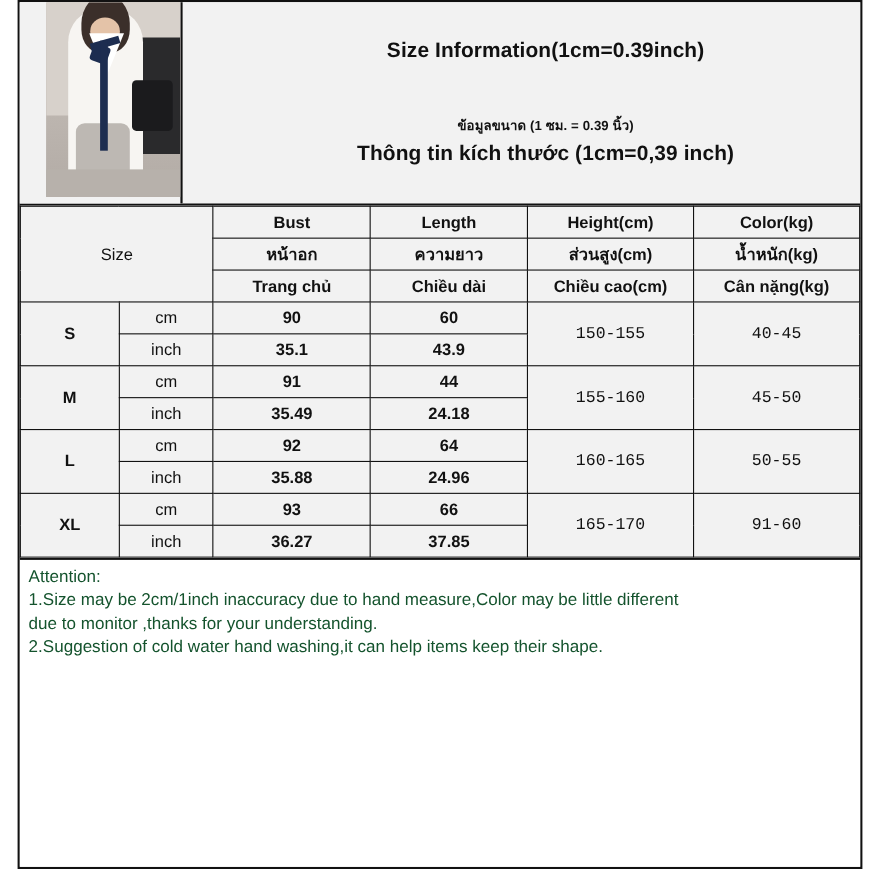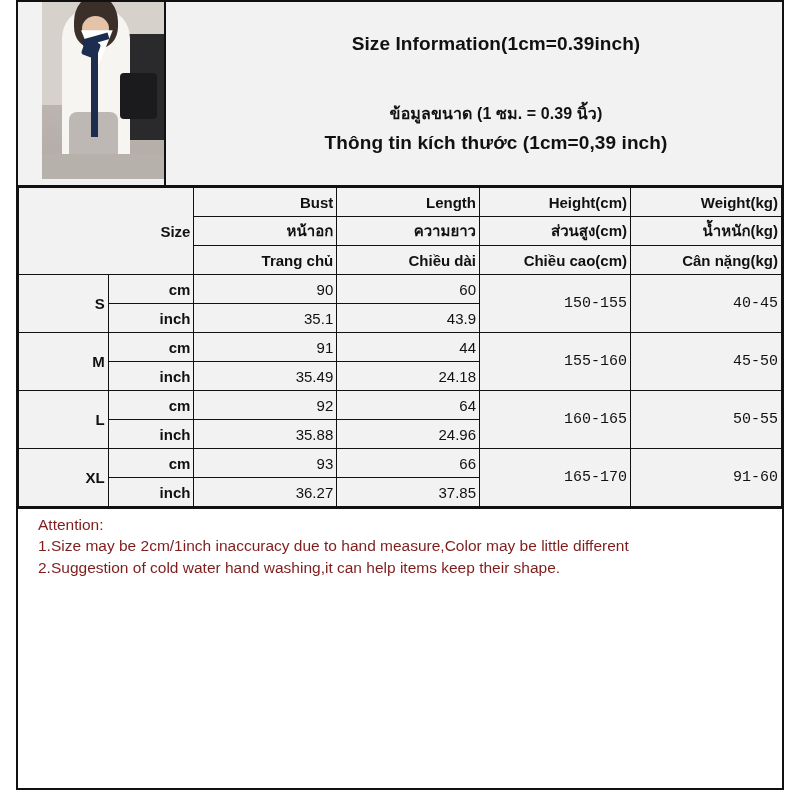--- a/index.html
+++ b/index.html
@@ -120,64 +120,64 @@
     gap: 6px;
     padding: 6px 8px;
   }
   .title-line {
     font-weight: bold;
     font-size: 19px;
     color: #111;
     text-align: center;
     letter-spacing: 0.1px;
   }
-  .title-line.th { font-size: 16px; margin-top: 40px; }
+  .title-line.th { font-size: 12px; margin-top: 40px; }
   
   table.sz {
     width: 100%;
     border-collapse: collapse;
     table-layout: fixed;
     background: #f2f2f2;
   }
   table.sz td {
     border: 1px solid #111;
-    text-align: right;
+    text-align: center;
     vertical-align: middle;
     font-size: 15px;
     color: #111;
     padding: 2px 3px;
     height: 29px;
   }
   .col-size   { width: 88px; }
   .col-unit   { width: 84px; }
   .col-bust   { width: 140px; }
   .col-length { width: 140px; }
   .col-height { width: 148px; }
   .col-weight { width: 148px; }
 
   td.hdr { font-weight: bold; font-size: 15.5px; }
   td.hdr-th { font-weight: bold; font-size: 15px; }
   td.hdr-vi { font-weight: bold; font-size: 15.5px; }
   td.size-word {
-    font-weight: bold;
+    font-weight: normal;
     font-size: 25px;
   }
   td.size-label { font-weight: bold; font-size: 17px; }
-  td.unit { font-weight: bold; font-size: 15px; }
-  td.val { font-size: 16px; }
+  td.unit { font-weight: normal; font-size: 15px; }
+  td.val { font-size: 16px; font-weight: bold; }
   td.hw  { font-size: 16px; font-family: Liberation Mono, monospace; }
 
   
   .attention {
     flex: 1;
     background: #ffffff;
     border-top: 2px solid #111;
-    padding: 6px 6px 4px 20px;
+    padding: 6px 6px 4px 8px;
     font-size: 15.5px;
-    color: #7f1d1d;
+    color: #14532d;
     line-height: 1.32;
   }
   .attention p { margin: 0 0 1px 0; }
 </style>
 </head>
 <body>
 
 <div class="page">
   <div class="sheet">
 
@@ -214,21 +214,21 @@
         <col class="col-length">
           <col class="col-height">
           <col class="col-weight">
       </colgroup>
       <tbody>
         <tr>
           <td class="size-word" rowspan="3" colspan="2">Size</td>
           <td class="hdr">Bust</td>
           <td class="hdr">Length</td>
           <td class="hdr">Height(cm)</td>
-          <td class="hdr">Weight(kg)</td>
+          <td class="hdr">Color(kg)</td>
         </tr>
         <tr>
           <td class="hdr-th">หน้าอก</td>
           <td class="hdr-th">ความยาว</td>
           <td class="hdr-th">ส่วนสูง(cm)</td>
           <td class="hdr-th">น้ำหนัก(kg)</td>
         </tr>
         <tr>
           <td class="hdr-vi">Trang chủ</td>
           <td class="hdr-vi">Chiều dài</td>
@@ -290,17 +290,18 @@
           <td class="unit">inch</td>
           <td class="val">36.27</td>
           <td class="val">37.85</td>
         </tr>
       </tbody>
     </table>
 
     <div class="attention">
       <p>Attention:</p>
       <p>1.Size may be 2cm/1inch inaccuracy due to hand measure,Color may be little different</p>
+      <p>due to monitor ,thanks for your understanding.</p>
       <p>2.Suggestion of cold water hand washing,it can help items keep their shape.</p>
     </div>
 
   </div>
 </div>
 
 </body></html>

